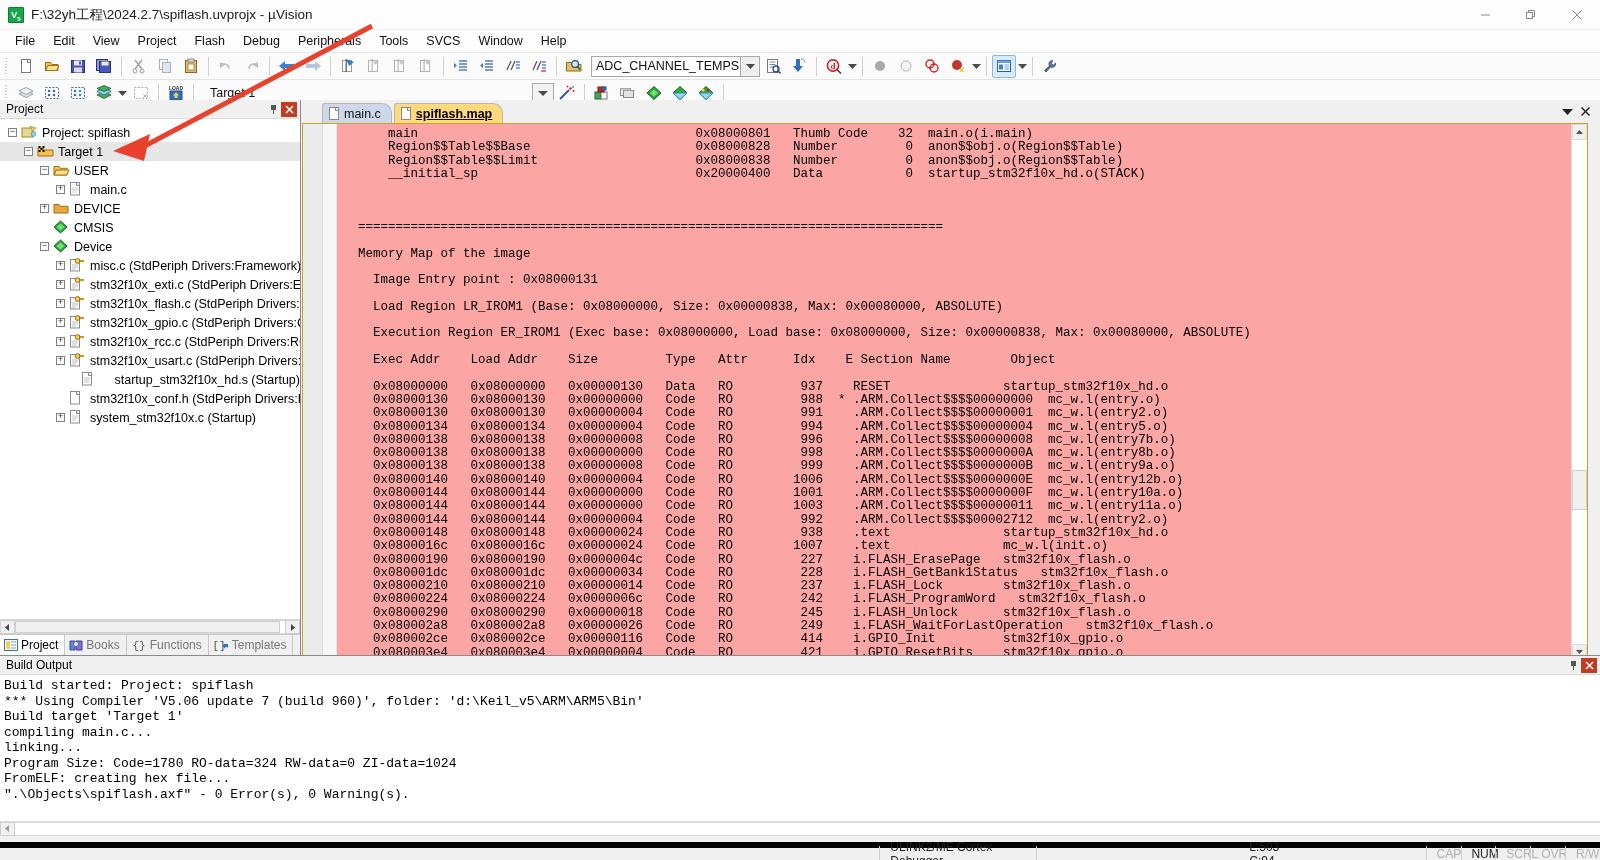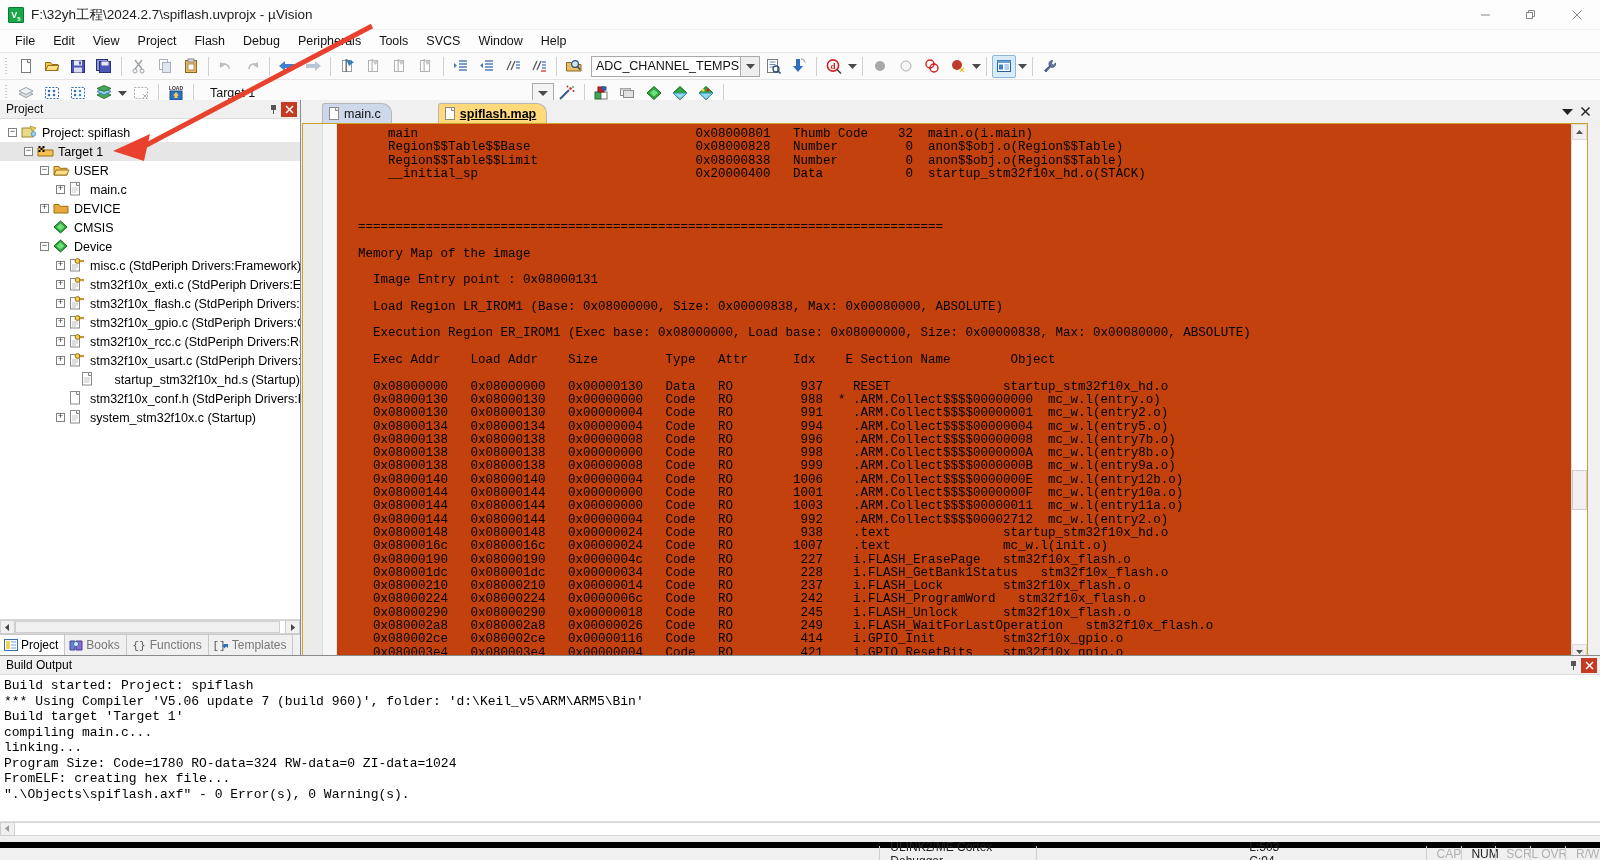--- a/index.html
+++ b/index.html
@@ -120,26 +120,26 @@
 
   
   .editor-area { position:absolute; left:302px; top:0; right:0; bottom:0; background:#f0f0f0;
      display:flex; flex-direction:column; }
   .tabstrip { height:23px; background:#f0f0f0; display:flex; align-items:flex-end;
      padding-left:20px; position:relative; }
   .etab { height:20px; display:flex; align-items:center; padding:0 10px 0 6px;
      font-size:12.5px; border:1px solid #b7b7b7; border-bottom:none;
      border-radius: 3px 10px 0 0; margin-right:2px; position:relative; }
   .etab.inactive { background:#cdd8ea; color:#111; }
-  .etab.active { background:#ffd97a; color:#000; font-weight:bold;margin-left:44px; }
+  .etab.active { background:#ffd97a; color:#000; font-weight:bold; }
   .etab .lbl { margin-left:4px; }
   .etab.active .lbl { text-decoration: underline; }
   .tabstrip-right { margin-left:auto; display:flex; align-items:center; padding-right:6px; height:23px;}
   .tsr-btn { width:18px;height:18px;display:flex;align-items:center;justify-content:center;color:#222;}
-  .editor-frame { flex:1; position:relative; border:1px solid #c9a227; background:#c2410c;
+  .editor-frame { flex:1; position:relative; border:1px solid #c9a227; background:#fca5a5;
     margin:0 12px 0 0; display:flex; }
   .gutter-sel { width:20px; background:#ebebeb; border-right:1px solid #dcdcdc; flex:0 0 auto; }
   .gutter-bk { width:14px; background:#f6f6f6; border-right:1px solid #e4e4e4; flex:0 0 auto; }
   .code {
     flex:1; overflow:hidden; padding: 4px 0 0 6px;
     font-family:"Liberation Mono", monospace; font-size:12.5px; line-height:13.3px;
     white-space:pre; color:#000;
   }
   .vscroll { width:16px; background:#f0f0f0; border-left:1px solid #dcdcdc; flex:0 0 auto;
     display:flex; flex-direction:column; }

